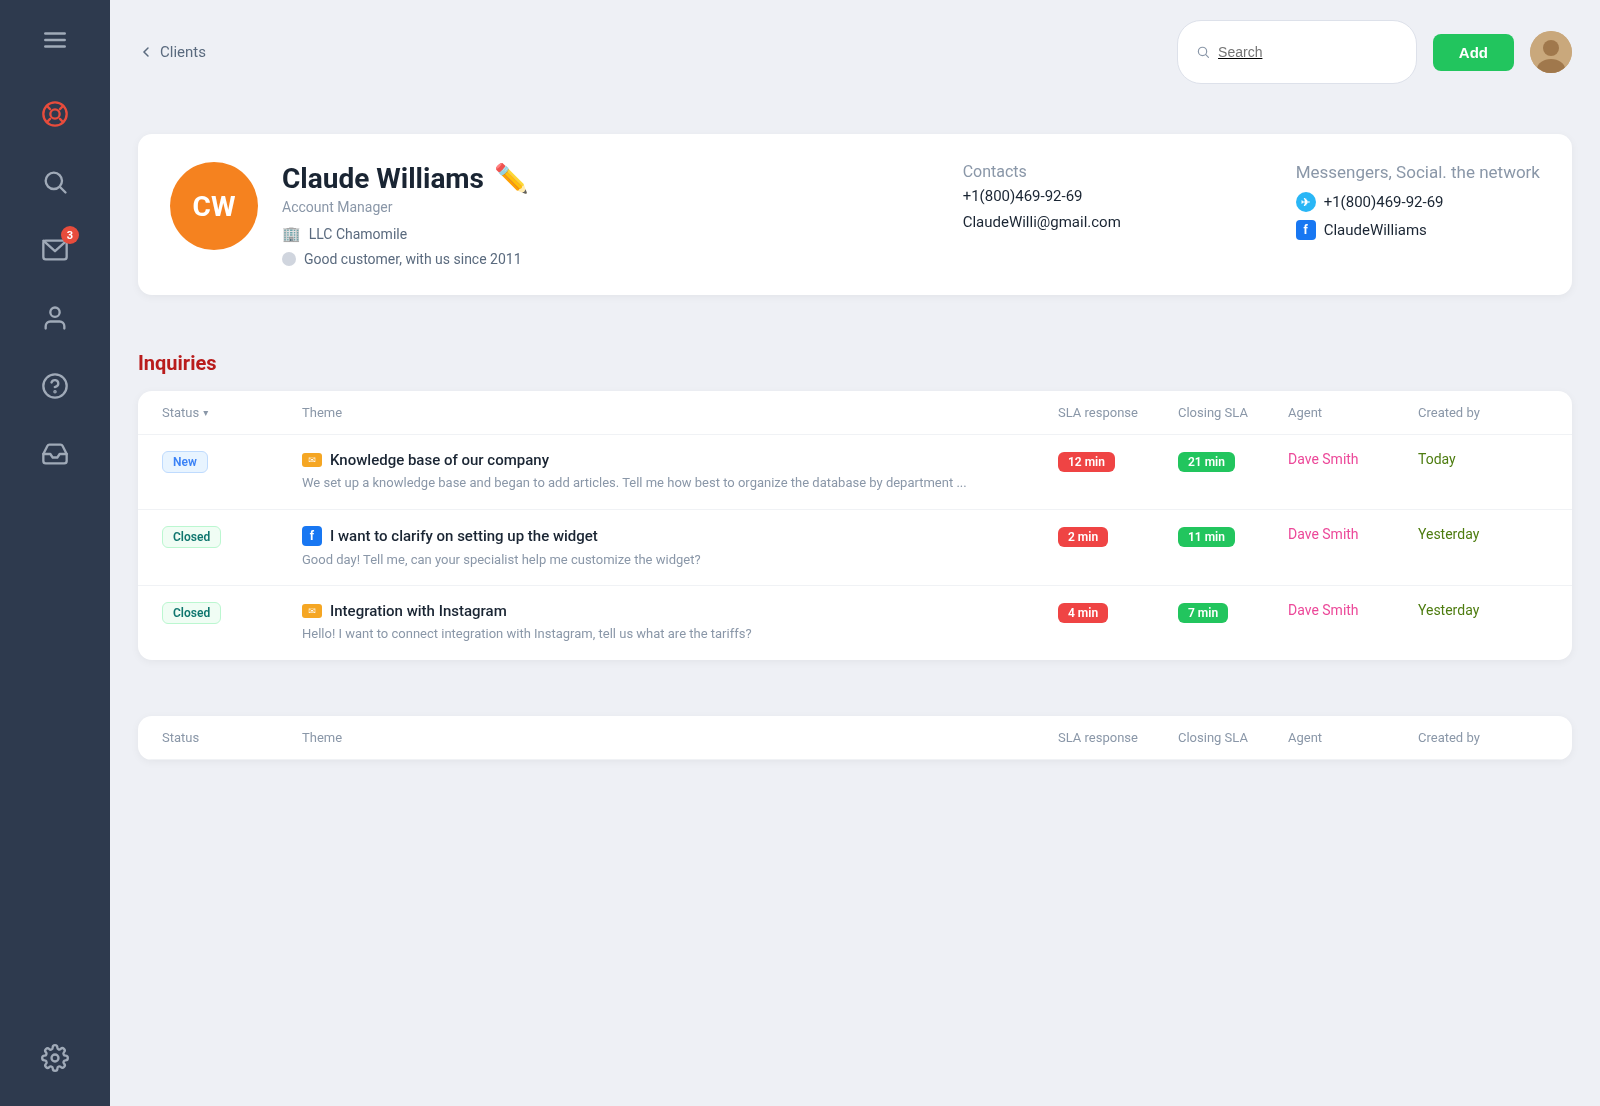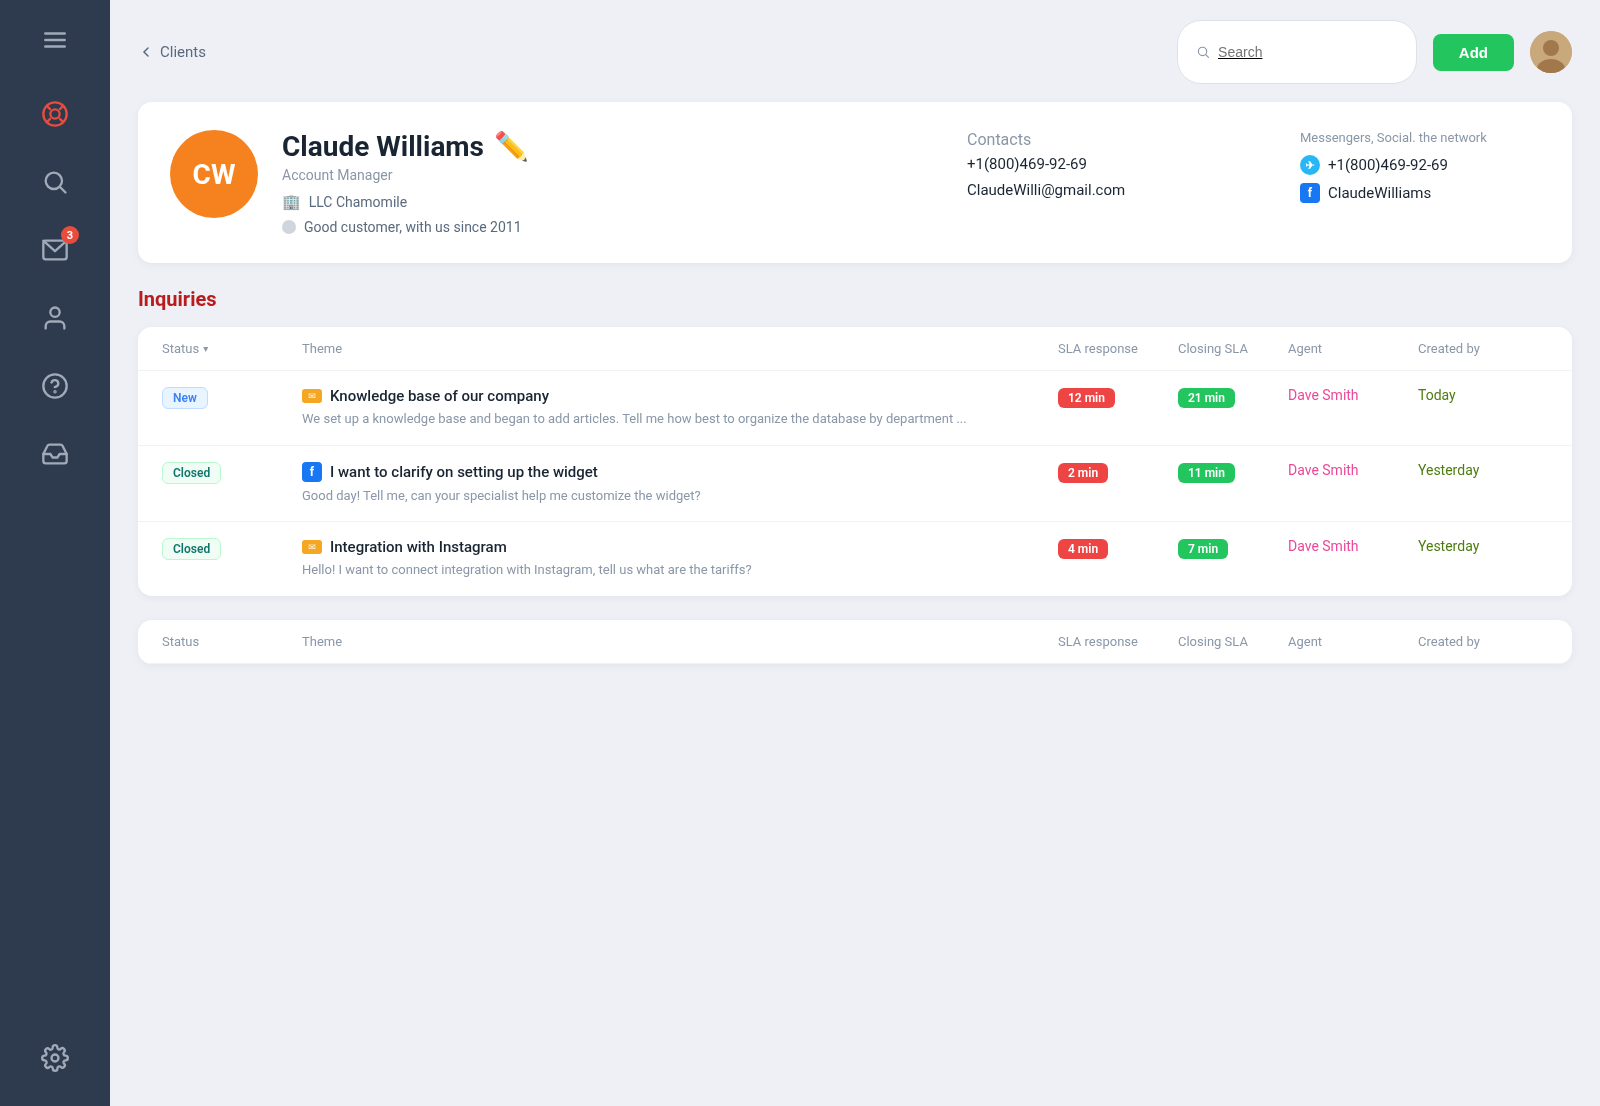--- a/index.html
+++ b/index.html
@@ -55,20 +55,21 @@
     .sidebar-bottom { margin-top: auto; }
 
     
     .main {
       flex: 1;
       display: flex;
       flex-direction: column;
       padding: 20px 28px;
       overflow-y: auto;
       background: #eef0f5;
+      gap: 32px;
     }
 
     
     .topbar {
       display: flex;
       align-items: center;
       margin-bottom: 18px;
       gap: 16px;
     }
     .back-link {
@@ -183,21 +184,21 @@
       margin-bottom: 6px;
     }
     .contact-item {
       font-size: 15px;
       color: #1a2533;
       margin-bottom: 8px;
     }
 
     .profile-social { min-width: 240px; }
     .social-label {
-      font-size: 13px;
+      font-size: 17px;
       color: #8a97a8;
       margin-bottom: 10px;
     }
     .social-item {
       display: flex; align-items: center; gap: 8px;
       font-size: 15px;
       color: #1a2533;
       margin-bottom: 8px;
     }
     .telegram-icon {

